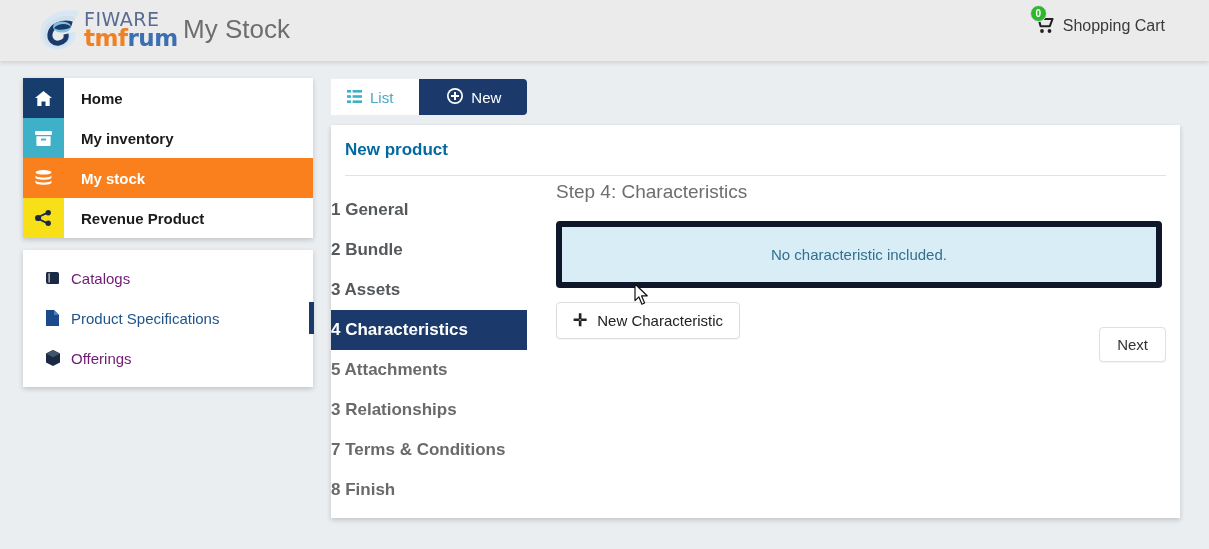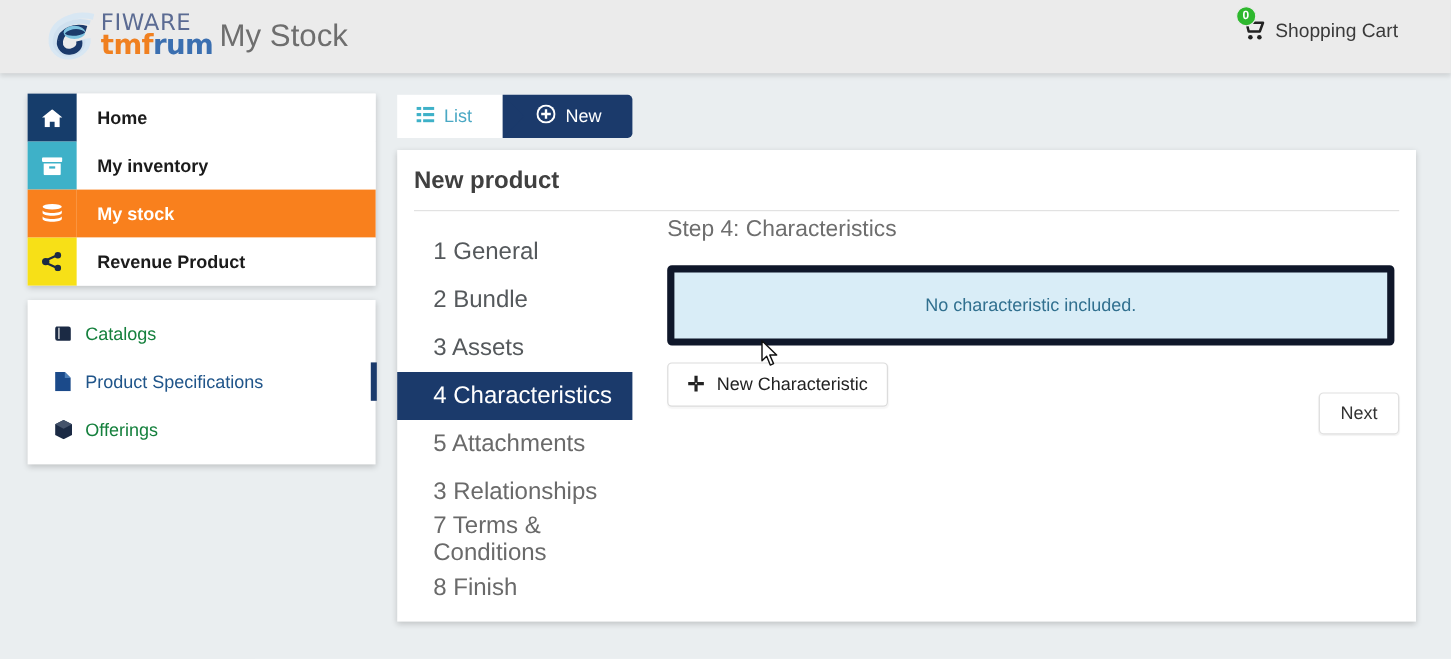--- a/index.html
+++ b/index.html
@@ -68,21 +68,21 @@
   .tile-rev  { background: #f7e017; color: #163d6b; }
 
   #submenu {
     position: absolute; left: 23px; top: 250px;
     width: 290px; background: #fff;
     box-shadow: 0 2px 5px rgba(0,0,0,0.18);
     padding: 8px 0 9px 0;
   }
   .sub-row {
     display: flex; align-items: center; height: 40px;
-    padding-left: 22px; font-size: 15px; color: #15803d; cursor: pointer;
+    padding-left: 22px; font-size: 15px; color: #701a75; cursor: pointer;
     position: relative;
   }
   .sub-row .sub-ico { width: 26px; display: flex; align-items: center; color: #1b2a44; }
   .sub-row.selected { color: #20558a; }
   .sub-accent {
     position: absolute; right: -1px; top: 4px; width: 5px; height: 32px;
     background: #1b3a6b;
   }
 
   
@@ -104,32 +104,32 @@
   }
 
   
   #panel {
     position: absolute; left: 331px; top: 125px;
     width: 849px; height: 393px; background: #fff;
     box-shadow: 0 2px 5px rgba(0,0,0,0.18);
   }
   #panel-title {
     position: absolute; left: 14px; top: 15px;
-    font-size: 20px; font-weight: bold; color: #404040;
+    font-size: 17px; font-weight: bold; color: #0369a1;
   }
   #panel-divider {
     position: absolute; left: 14px; right: 14px; top: 50px;
     height: 1px; background: #e2e2e2;
   }
 
   #steps { position: absolute; left: 0; top: 65px; width: 196px; }
   .step {
     height: 40px; display: flex; align-items: center;
-    padding-left: 30px; font-size: 20px; color: #6a6a6a;
-    cursor: pointer; margin-bottom: 0;
+    font-size: 17px; color: #6a6a6a;
+    cursor: pointer; margin-bottom: 0; font-weight: bold;
   }
   .step.done { color: #55595c; }
   .step.active { background: #1b3a6b; color: #fff; }
 
   #stepbody { position: absolute; left: 225px; top: 56px; right: 18px; }
   #step-heading { font-size: 19px; font-weight: normal; color: #6e6e6e; margin-bottom: 18px; }
   #alert-info {
     background: #d9edf7; border: 6px solid #0f172a; border-radius: 4px;
     color: #31708f; font-size: 15px; text-align: center;
     padding: 19px 10px; margin-bottom: 14px;

